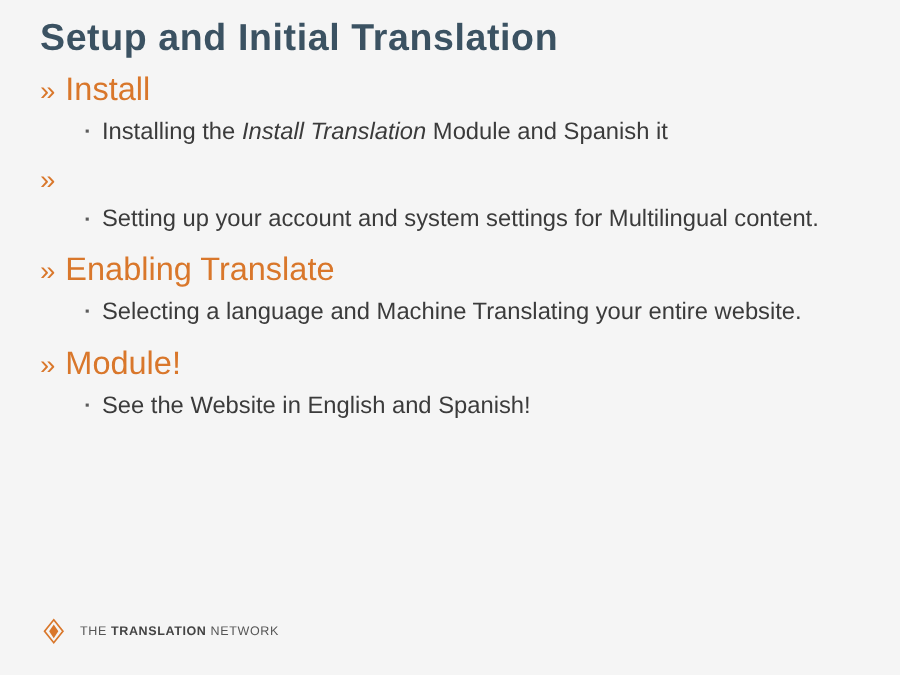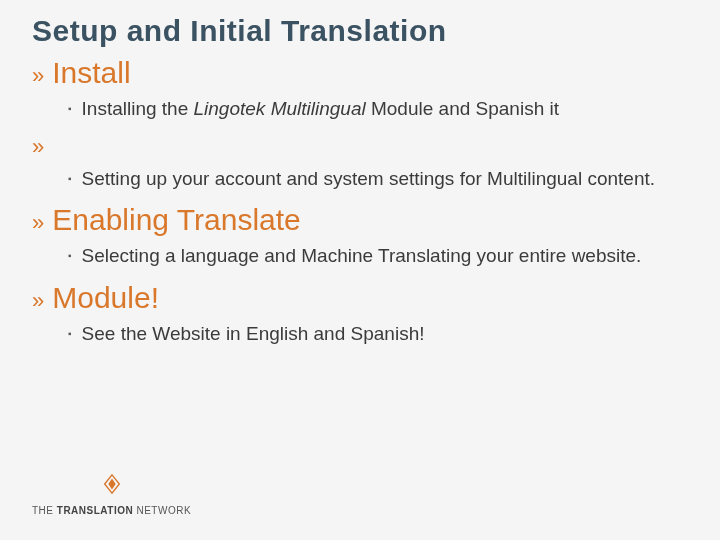--- a/index.html
+++ b/index.html
@@ -33,21 +33,21 @@
     margin-bottom: 6px;
   }
   .chevron {
     color: #d9772b;
     font-size: 22px;
     margin-right: 8px;
     font-weight: normal;
   }
   .section-title {
     color: #d9772b;
-    font-size: 30px;
+    font-size: 26px;
     font-weight: normal;
   }
   .bullet-row {
     display: flex;
     align-items: flex-start;
     padding-left: 36px;
     margin-bottom: 4px;
   }
   .sq {
     color: #5b5b5b;
@@ -62,21 +62,20 @@
     line-height: 1.35;
   }
   .italic { font-style: italic; }
   .footer {
     position: absolute;
     left: 32px;
     bottom: 24px;
     display: flex;
     align-items: center;
     gap: 10px;
-    flex-direction: column;
   }
   .footer-text {
     font-size: 10px;
     color: #555;
     letter-spacing: 0.5px;
   }
   .footer-text .bold { font-weight: bold; color: #444; }
   .logo {
     width: 22px;
     height: 22px;
@@ -89,21 +88,21 @@
   <h1 class="title">Setup and Initial Translation</h1>
 
   <div class="section">
     <div class="section-head">
       <span class="chevron">»</span>
       <span class="section-title">Install</span>
     </div>
     <div class="bullet-row">
       <span class="sq">▪</span>
       <span class="bullet-text">
-        <span>Installing the </span><span class="italic">Lingotek Multilingual</span><span> Module and Spanish it</span>
+        <span>Installing the </span><span class="italic">Install Translation</span><span> Module and Spanish it</span>
       </span>
     </div>
   </div>
 
   <div class="section">
     <div class="section-head">
       <span class="chevron">»</span>
     </div>
     <div class="bullet-row">
       <span class="sq">▪</span>

